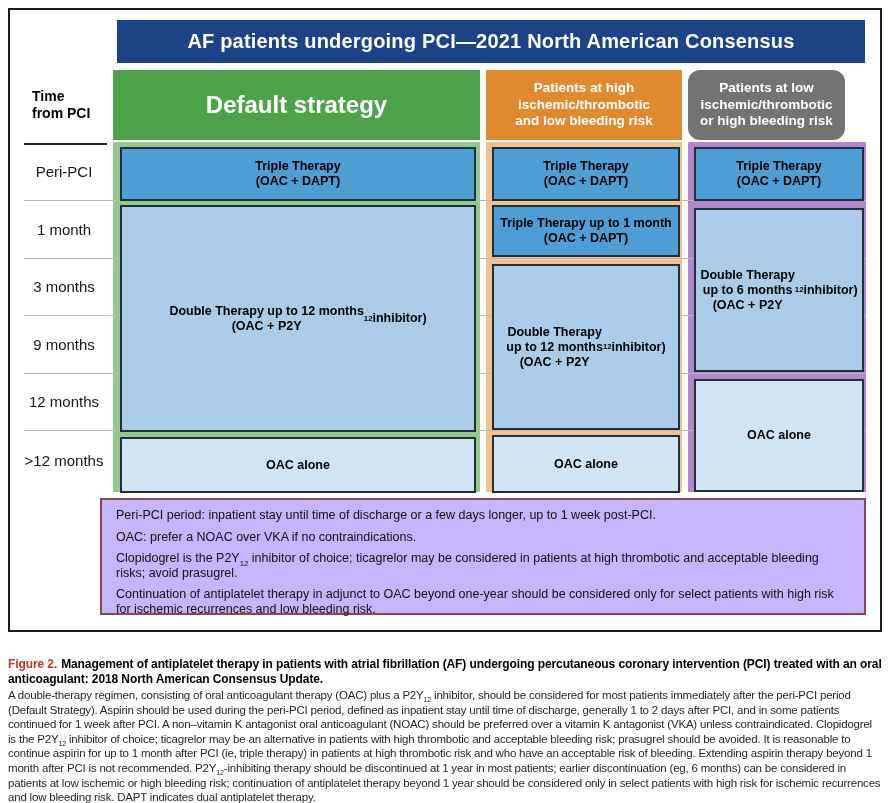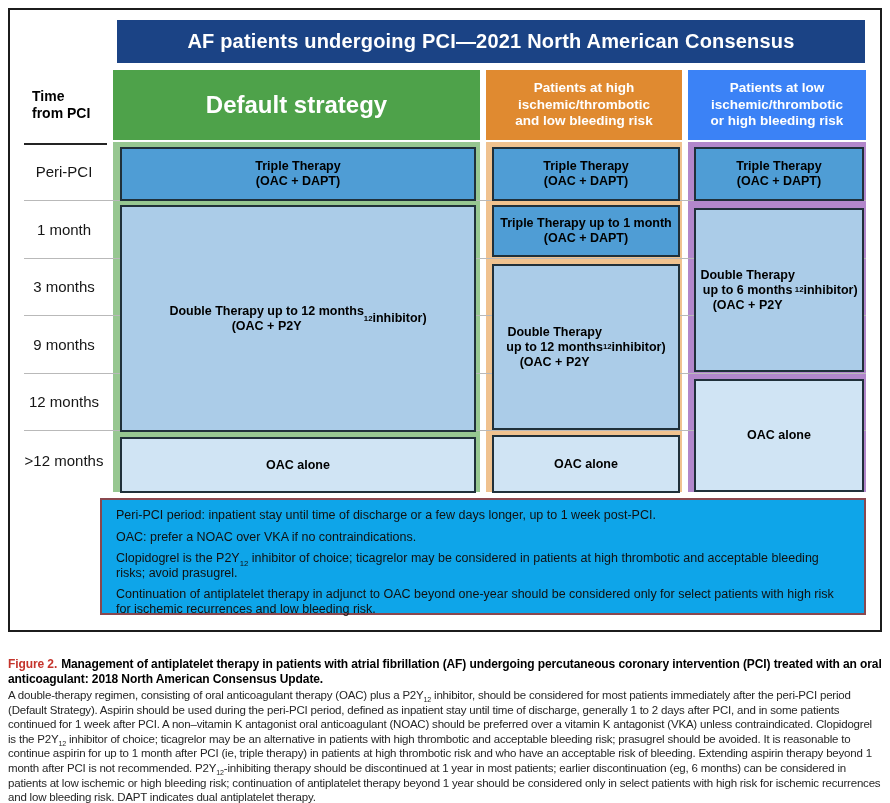--- a/index.html
+++ b/index.html
@@ -10,42 +10,42 @@
   .abs{position:absolute;}
   .center{display:flex;align-items:center;justify-content:center;text-align:center;}
 
   .title-bar{left:107px;top:10px;width:748px;height:43px;background:#1b4385;
              color:#fff;font-size:20px;font-weight:bold;letter-spacing:.2px;}
   .time-label{left:22px;top:78px;width:90px;font-size:14px;font-weight:bold;line-height:17px;color:#000;}
 
   .hdr{top:60px;height:70px;color:#fff;font-weight:bold;}
   .hdr-green{left:103px;width:367px;background:#4ea24a;font-size:24px;}
   .hdr-orange{left:476px;width:196px;background:#e08a30;font-size:13.5px;line-height:16.5px;}
-  .hdr-purple{left:678px;width:178px;background:#3b82f6;font-size:13.5px;line-height:16.5px;}
+  .hdr-purple{left:678px;width:157px;background:#737373;font-size:13.5px;line-height:16.5px;border-radius:12px;}
 
   .panel{top:132px;height:350px;z-index:1;}
   .panel-green{left:103px;width:367px;background:#97c791;}
   .panel-orange{left:476px;width:196px;background:#f0c28f;}
   .panel-purple{left:678px;width:178px;background:#b287cb;}
 
   .rowline{left:14px;width:842px;height:0;border-top:1px solid #b9b9b9;z-index:2;}
   .rowline-dark{left:14px;width:83px;height:0;border-top:2px solid #242424;z-index:2;}
   .rowlabel{left:6px;width:96px;font-size:15px;color:#161616;z-index:2;}
 
   .box{z-index:3;border:2px solid #20303a;font-weight:bold;font-size:12.5px;
        line-height:15px;color:#000;}
   .blue-med{background:#4f9dd5;}
   .blue-light{background:#abcce8;}
   .blue-pale{background:#d0e4f4;}
 
   .cg{left:110px;width:352px;}
   .co{left:482px;width:184px;}
   .cp{left:684px;width:166px;}
 
-  .notes{left:90px;top:488px;width:766px;height:117px;background:#0ea5e9;
+  .notes{left:90px;top:488px;width:766px;height:117px;background:#c4b5fd;
          border:2px solid #8a484f;box-sizing:border-box;padding:8px 14px 6px 14px;
          font-size:12.5px;line-height:14.5px;color:#101010;z-index:3;}
   .note-item{margin-bottom:7px;}
 
   .caption{left:8px;top:637px;width:874px;color:#1c1c1c;margin-top:20px;}
   .cap-head{font-size:12px;font-weight:bold;line-height:15px;letter-spacing:-0.1px;color:#000;}
   .fig-label{color:#c5342c;margin-right:4px;}
   .cap-body{font-size:11.5px;line-height:14.6px;letter-spacing:-0.2px;margin-top:1px;color:#262626;}
   sub{font-size:0.62em;line-height:0;}
 </style>

